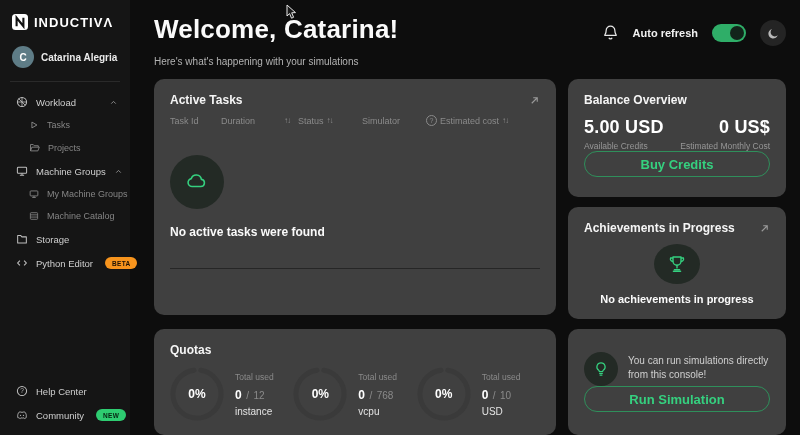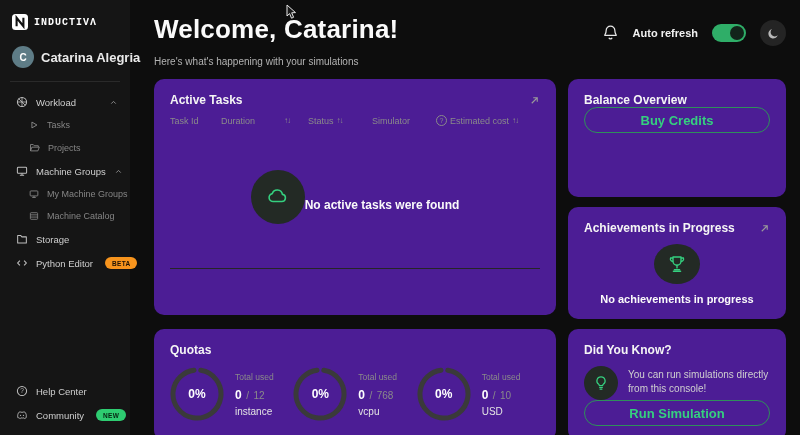--- a/index.html
+++ b/index.html
@@ -8,24 +8,24 @@
     font-family:"Liberation Sans", sans-serif;
     background:#0d0d0d; color:#f5f5f5;
     -webkit-font-smoothing:antialiased;
   }
   .app { display:flex; width:800px; height:435px; position:relative; }
 
   
   .sidebar { width:130px; background:#151515; display:flex; flex-direction:column; padding:10px 0 8px; flex-shrink:0; }
   .logo-row { display:flex; align-items:center; gap:6px; padding:0 12px; height:24px; }
   .logo-mark { width:16px; height:16px; flex-shrink:0; }
-  .brand { font-size:10px; font-weight:700; letter-spacing:1px; color:#fff;font-family:Liberation Mono, monospace; }
+  .brand { font-size:13px; font-weight:700; letter-spacing:1px; color:#fff; }
   .user-row { display:flex; align-items:center; gap:7px; padding:0 12px; margin-top:12px; cursor:pointer; }
   .avatar { width:22px; height:22px; border-radius:50%; background:#5e7c86; color:#fff; font-size:10px; font-weight:700; display:flex; align-items:center; justify-content:center; flex-shrink:0; }
-  .user-name { font-size:13px; font-weight:700; color:#eaeaea; white-space:nowrap; }
+  .user-name { font-size:10px; font-weight:700; color:#eaeaea; white-space:nowrap; }
   .user-row svg { margin-left:auto; }
   .side-divider { height:1px; background:#2a2a2a; margin:13px 10px 8px; }
   nav { display:flex; flex-direction:column; }
   .nav-item, .nav-sub { display:flex; align-items:center; gap:8px; padding:6px 12px 6px 16px; font-size:9.5px; color:#cfcfcf; cursor:pointer; white-space:nowrap;text-align:right; }
   .nav-sub { padding-left:29px; color:#858585; font-size:9px; }
   .nav-item svg, .nav-sub svg { flex-shrink:0; }
   .chev { margin-left:auto; }
   .badge { font-size:6.5px; font-weight:700; padding:2.5px 7px; border-radius:9px; margin-left:4px; letter-spacing:.3px; }
   .badge-beta { background:#f7941d; color:#1d1205; }
   .badge-new { background:#2ecc71; color:#072413; }
@@ -39,33 +39,33 @@
   .header-controls { display:flex; align-items:center; gap:14px; margin-top:6px; }
   .auto-refresh-label { font-size:11px; font-weight:700; color:#f0f0f0; }
   .toggle { width:34px; height:18px; border-radius:10px; background:#2fae68; position:relative; cursor:pointer; flex-shrink:0; }
   .toggle .knob { position:absolute; top:2px; right:2px; width:14px; height:14px; border-radius:50%; background:#12241a; }
   .icon-btn { width:26px; height:26px; border-radius:50%; background:#242424; border:none; display:flex; align-items:center; justify-content:center; cursor:pointer; }
 
   .content { display:flex; gap:12px; }
   .col-left { flex:1; display:flex; flex-direction:column; gap:14px; min-width:0; }
   .col-right { width:218px; flex-shrink:0; display:flex; flex-direction:column; gap:10px; }
 
-  .card { background:#4c1d95; border-radius:10px; padding:14px 16px; }
+  .card { background:#404040; border-radius:10px; padding:14px 16px; }
   .card-head { display:flex; align-items:center; justify-content:space-between; }
   .card-title { font-size:12px; font-weight:700; color:#f5f5f5; }
   .link-arrow { cursor:pointer; display:flex; }
 
   
   .card-tasks { height:236px; display:flex; flex-direction:column; }
   .table-head { display:flex; align-items:center; margin-top:8px; font-size:9px; color:#8a8a8a; }
   .th { display:flex; align-items:center; gap:3px; }
-  .th.c1 { width:51px; } .th.c2 { width:87px;gap:29px; } .th.c3 { width:64px; } .th.c4 { width:64px; } .th.c5 { flex:1; }
+  .th.c1 { width:51px; } .th.c2 { width:77px;gap:29px; } .th.c3 { width:64px; } .th.c4 { width:64px; } .th.c5 { flex:1; }
   .sort-glyph { font-size:8px; letter-spacing:-1px; color:#8a8a8a; }
   .help-circ { width:11px; height:11px; border:1px solid #8a8a8a; border-radius:50%; font-size:7px; display:flex; align-items:center; justify-content:center; color:#8a8a8a; }
-  .empty-block { flex:1; display:flex; flex-direction:row; align-items:center; justify-content:center; }
+  .empty-block { flex:1; display:flex; flex-direction:column; align-items:flex-start; justify-content:center; }
   .empty-circle { width:54px; height:54px; border-radius:50%; background:#232a25; display:flex; align-items:center; justify-content:center; }
   .empty-text { font-size:12px; font-weight:700; color:#fafafa; margin-top:16px; }
   .row-divider { height:1px; background:#262626; margin-top:auto; }
   .tasks-bottom-space { height:32px; }
 
   
   .card-quotas { flex:1; }
   .quota-row { display:flex; margin-top:10px; }
   .quota-item { flex:1; display:flex; align-items:center; gap:11px; }
   .donut-wrap { position:relative; width:54px; height:54px; flex-shrink:0; }
@@ -328,20 +328,30 @@
           </div>
         </section>
       </div>
 
       <div class="col-right">
 
         <section class="card card-balance">
           <div class="card-head">
             <span class="card-title">Balance Overview</span>
           </div>
+          <div class="balance-row">
+            <div class="balance-col">
+              <div class="balance-value">5.00 USD</div>
+              <div class="balance-label">Available Credits</div>
+            </div>
+            <div class="balance-col right">
+              <div class="balance-value">0 US$</div>
+              <div class="balance-label">Estimated Monthly Cost</div>
+            </div>
+          </div>
           <button class="green-btn">Buy Credits</button>
         </section>
 
         <section class="card card-achievements">
           <div class="card-head">
             <span class="card-title">Achievements in Progress</span>
             <span class="link-arrow">
               <svg width="11" height="11" viewBox="0 0 12 12">
                   <path d="M3 9 L9 3 M4.6 3 H9 V7.4" fill="none" stroke="#9a9a9a" stroke-width="1.2"></path>
                 </svg>
@@ -351,23 +361,20 @@
             <svg width="22" height="22" viewBox="0 0 22 22">
                 <path d="M7 4 h8 v4.2 a4 4 0 0 1 -8 0 z" fill="none" stroke="#35d07f" stroke-width="1.4" stroke-linejoin="round"></path>
                 <path d="M7 5 H4.6 a2.4 2.4 0 0 0 2.5 3.4 M15 5 h2.4 a2.4 2.4 0 0 1 -2.5 3.4" fill="none" stroke="#35d07f" stroke-width="1.3"></path>
                 <path d="M11 12.3 v2.6 M8.4 16.6 h5.2 M7.4 18.3 h7.2" fill="none" stroke="#35d07f" stroke-width="1.4" stroke-linecap="round"></path>
               </svg>
           </div>
           <div class="ach-text">No achievements in progress</div>
         </section>
 
         <section class="card card-dyk">
-          <div class="card-head">
-            <span class="card-title">Did You Know?</span>
-          </div>
           <div class="dyk-row">
             <div class="dyk-circle">
               <svg width="16" height="16" viewBox="0 0 16 16">
                   <path d="M8 1.8 a4.1 4.1 0 0 1 2.3 7.5 c-.5.35-.6.8-.6 1.3 H6.3 c0-.5-.1-.95-.6-1.3 A4.1 4.1 0 0 1 8 1.8 z" fill="none" stroke="#35d07f" stroke-width="1.2" stroke-linejoin="round"></path>
                   <path d="M6.6 12.6 h2.8 M7.1 14.2 h1.8" stroke="#35d07f" stroke-width="1.1" stroke-linecap="round"></path>
                 </svg>
             </div>
             <div class="dyk-text">You can run simulations directly from this console!</div>
           </div>
           <button class="green-btn">Run Simulation</button>

